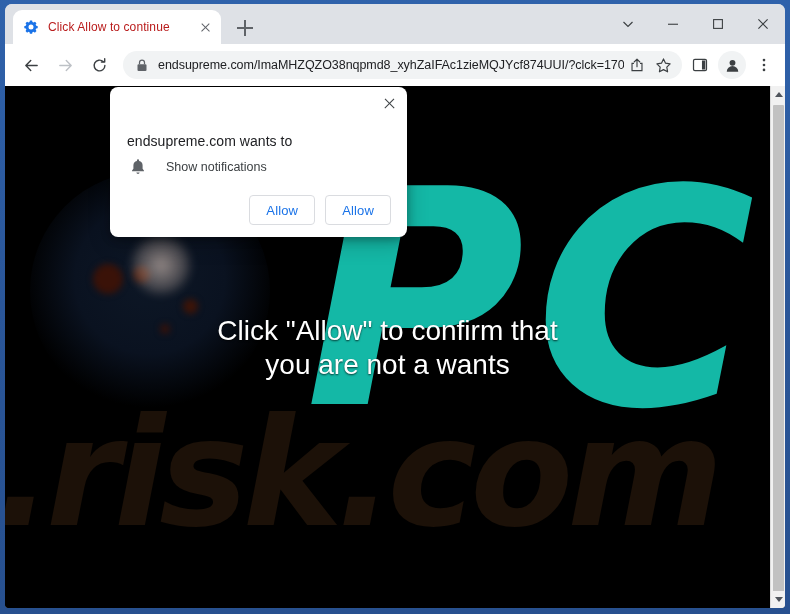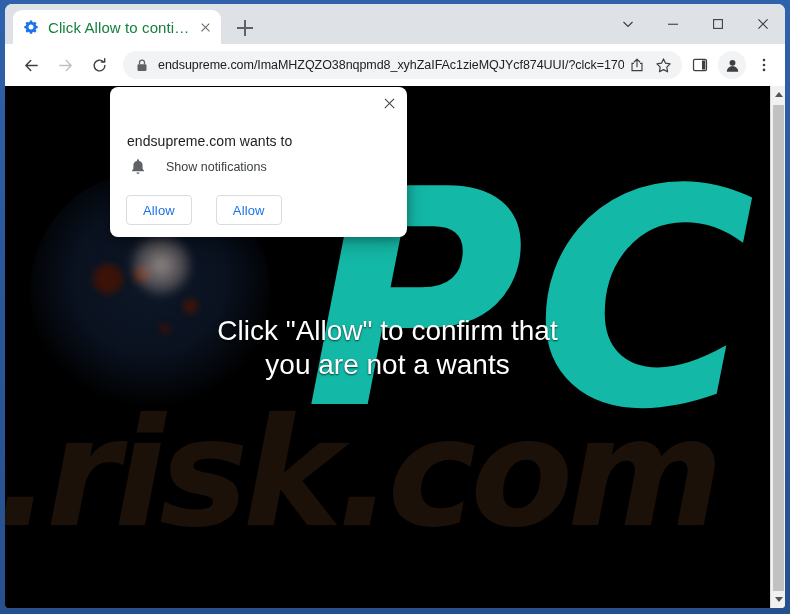--- a/index.html
+++ b/index.html
@@ -52,27 +52,26 @@
 
   .tab-favicon {
     width: 16px; height: 16px;
     flex: 0 0 16px;
     margin-right: 9px;
     display: block;
   }
 
   .tab-title {
     flex: 1 1 auto;
-    font-size: 15px;
-    color: #15803d;
+    font-size: 12px;
+    color: #b91c1c;
     white-space: nowrap;
     overflow: hidden;
     text-overflow: ellipsis;
     letter-spacing: .1px;
-    text-align: right;
   }
 
   .tab-close {
     flex: 0 0 16px;
     width: 16px; height: 16px;
     position: relative;
     border-radius: 50%;
     cursor: pointer;
   }
   .tab-close::before, .tab-close::after {
@@ -304,21 +303,22 @@
     padding-left: 3px;
   }
   .perm-row-icon { flex: 0 0 18px; margin-right: 19px; display:block; }
   .perm-row-label {
     font-size: 12.5px;
     color: #3c4043;
   }
 
   .perm-actions {
     display: flex;
-    gap: 24px;
+    justify-content: flex-end;
+    gap: 10px;
     margin-top: 19px;
   }
   .perm-btn {
     min-width: 64px;
     height: 30px;
     padding: 0 16px;
     border: 1px solid #dadce0;
     border-radius: 4px;
     background: #ffffff;
     color: #1a73e8;

